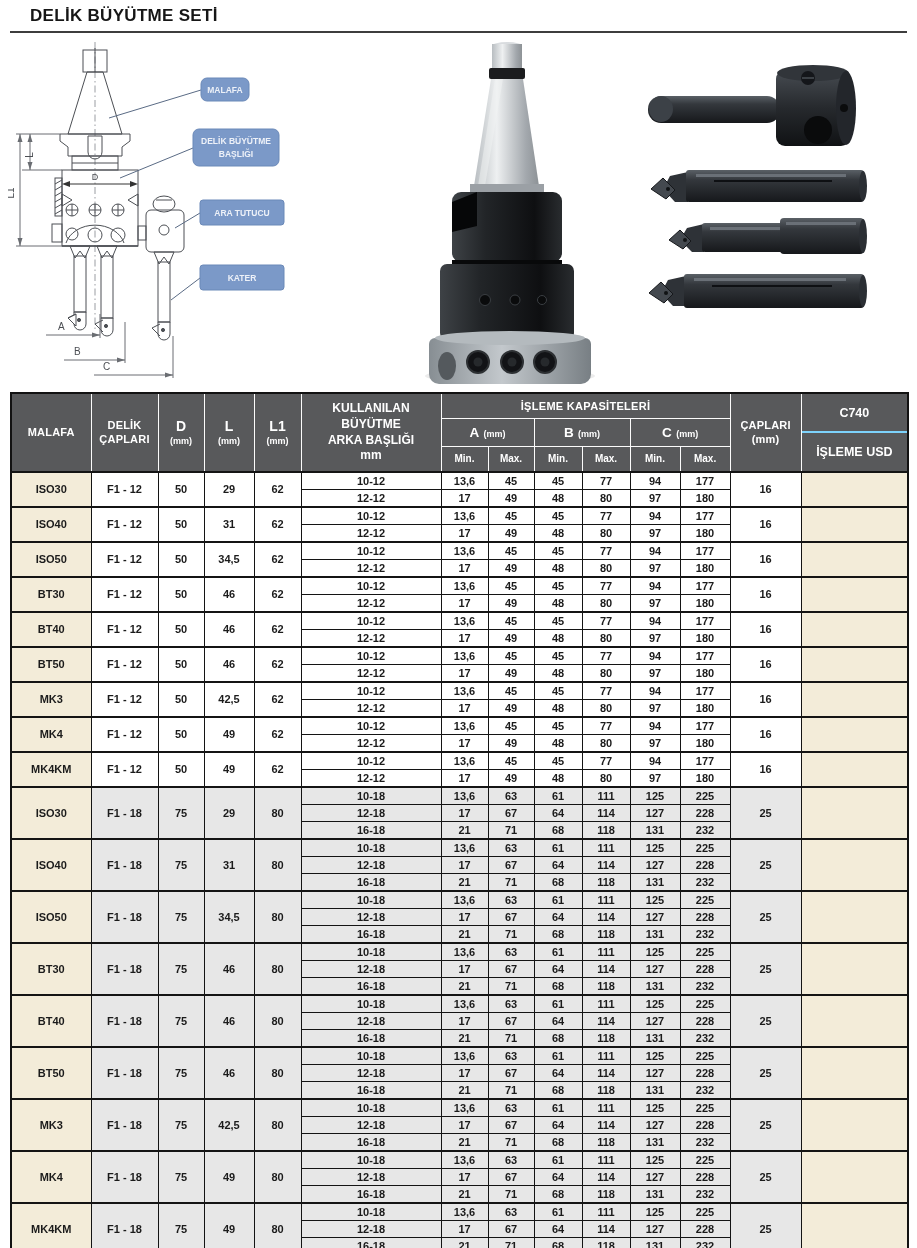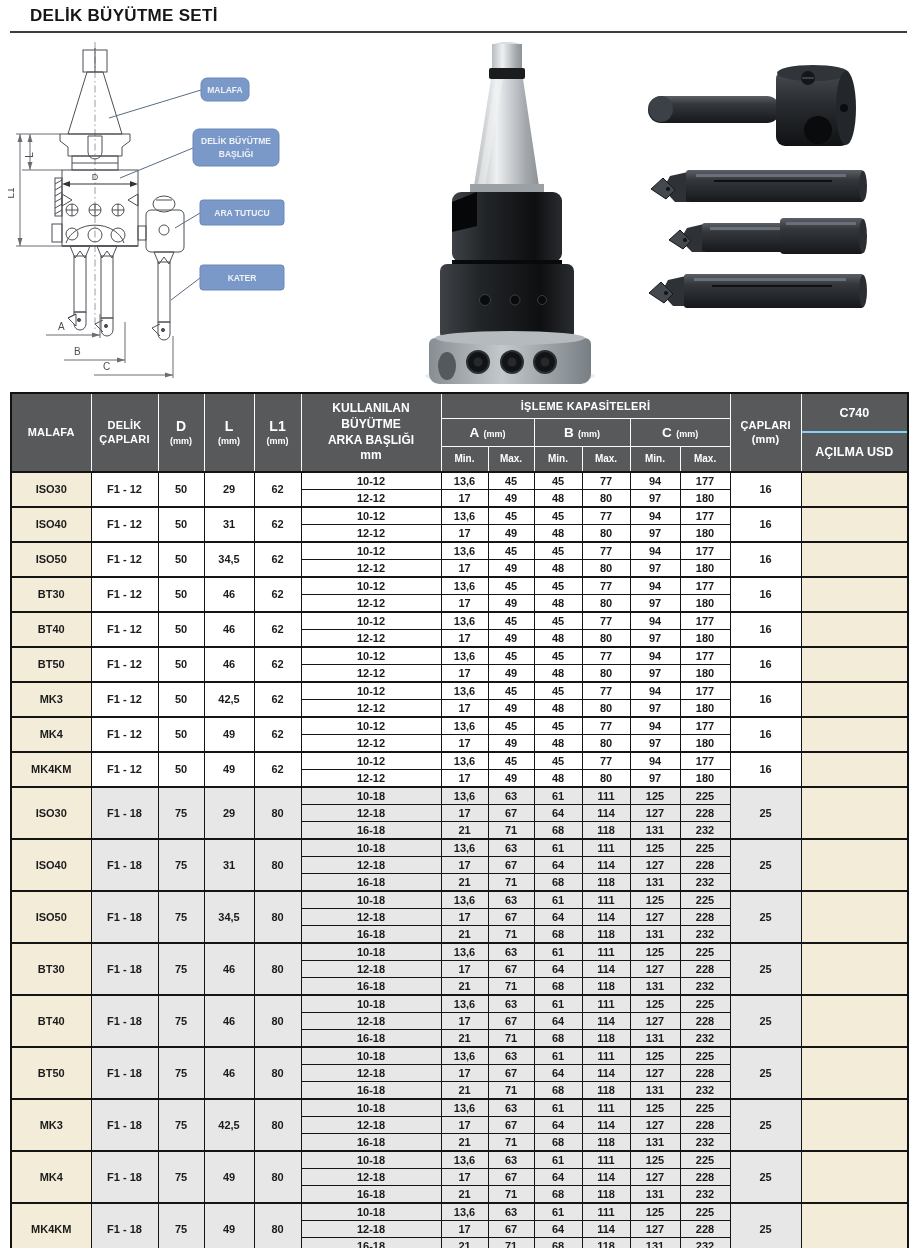--- a/index.html
+++ b/index.html
@@ -318,21 +318,21 @@
         <span>BÜYÜTME</span><br>
         <span>ARKA BAŞLIĞI</span><br>
         <span>mm</span>
       </th>
       <th colspan="6" class="th-isleme">İŞLEME KAPASİTELERİ</th>
       <th rowspan="3" class="th-generic th-acilma">
         <span>ÇAPLARI</span><br><span>(mm)</span>
       </th>
       <th rowspan="3" class="th-price">
         <div class="price-top">C740</div>
-        <div class="price-bot">AÇILMA USD</div>
+        <div class="price-bot">İŞLEME USD</div>
       </th>
     </tr>
     <tr class="hrow2">
       <th colspan="2" class="th-abc">
         <span class="letter">A</span> <span class="unit">(mm)</span>
       </th>
       <th colspan="2" class="th-abc">
         <span class="letter">B</span> <span class="unit">(mm)</span>
       </th>
       <th colspan="2" class="th-abc">

